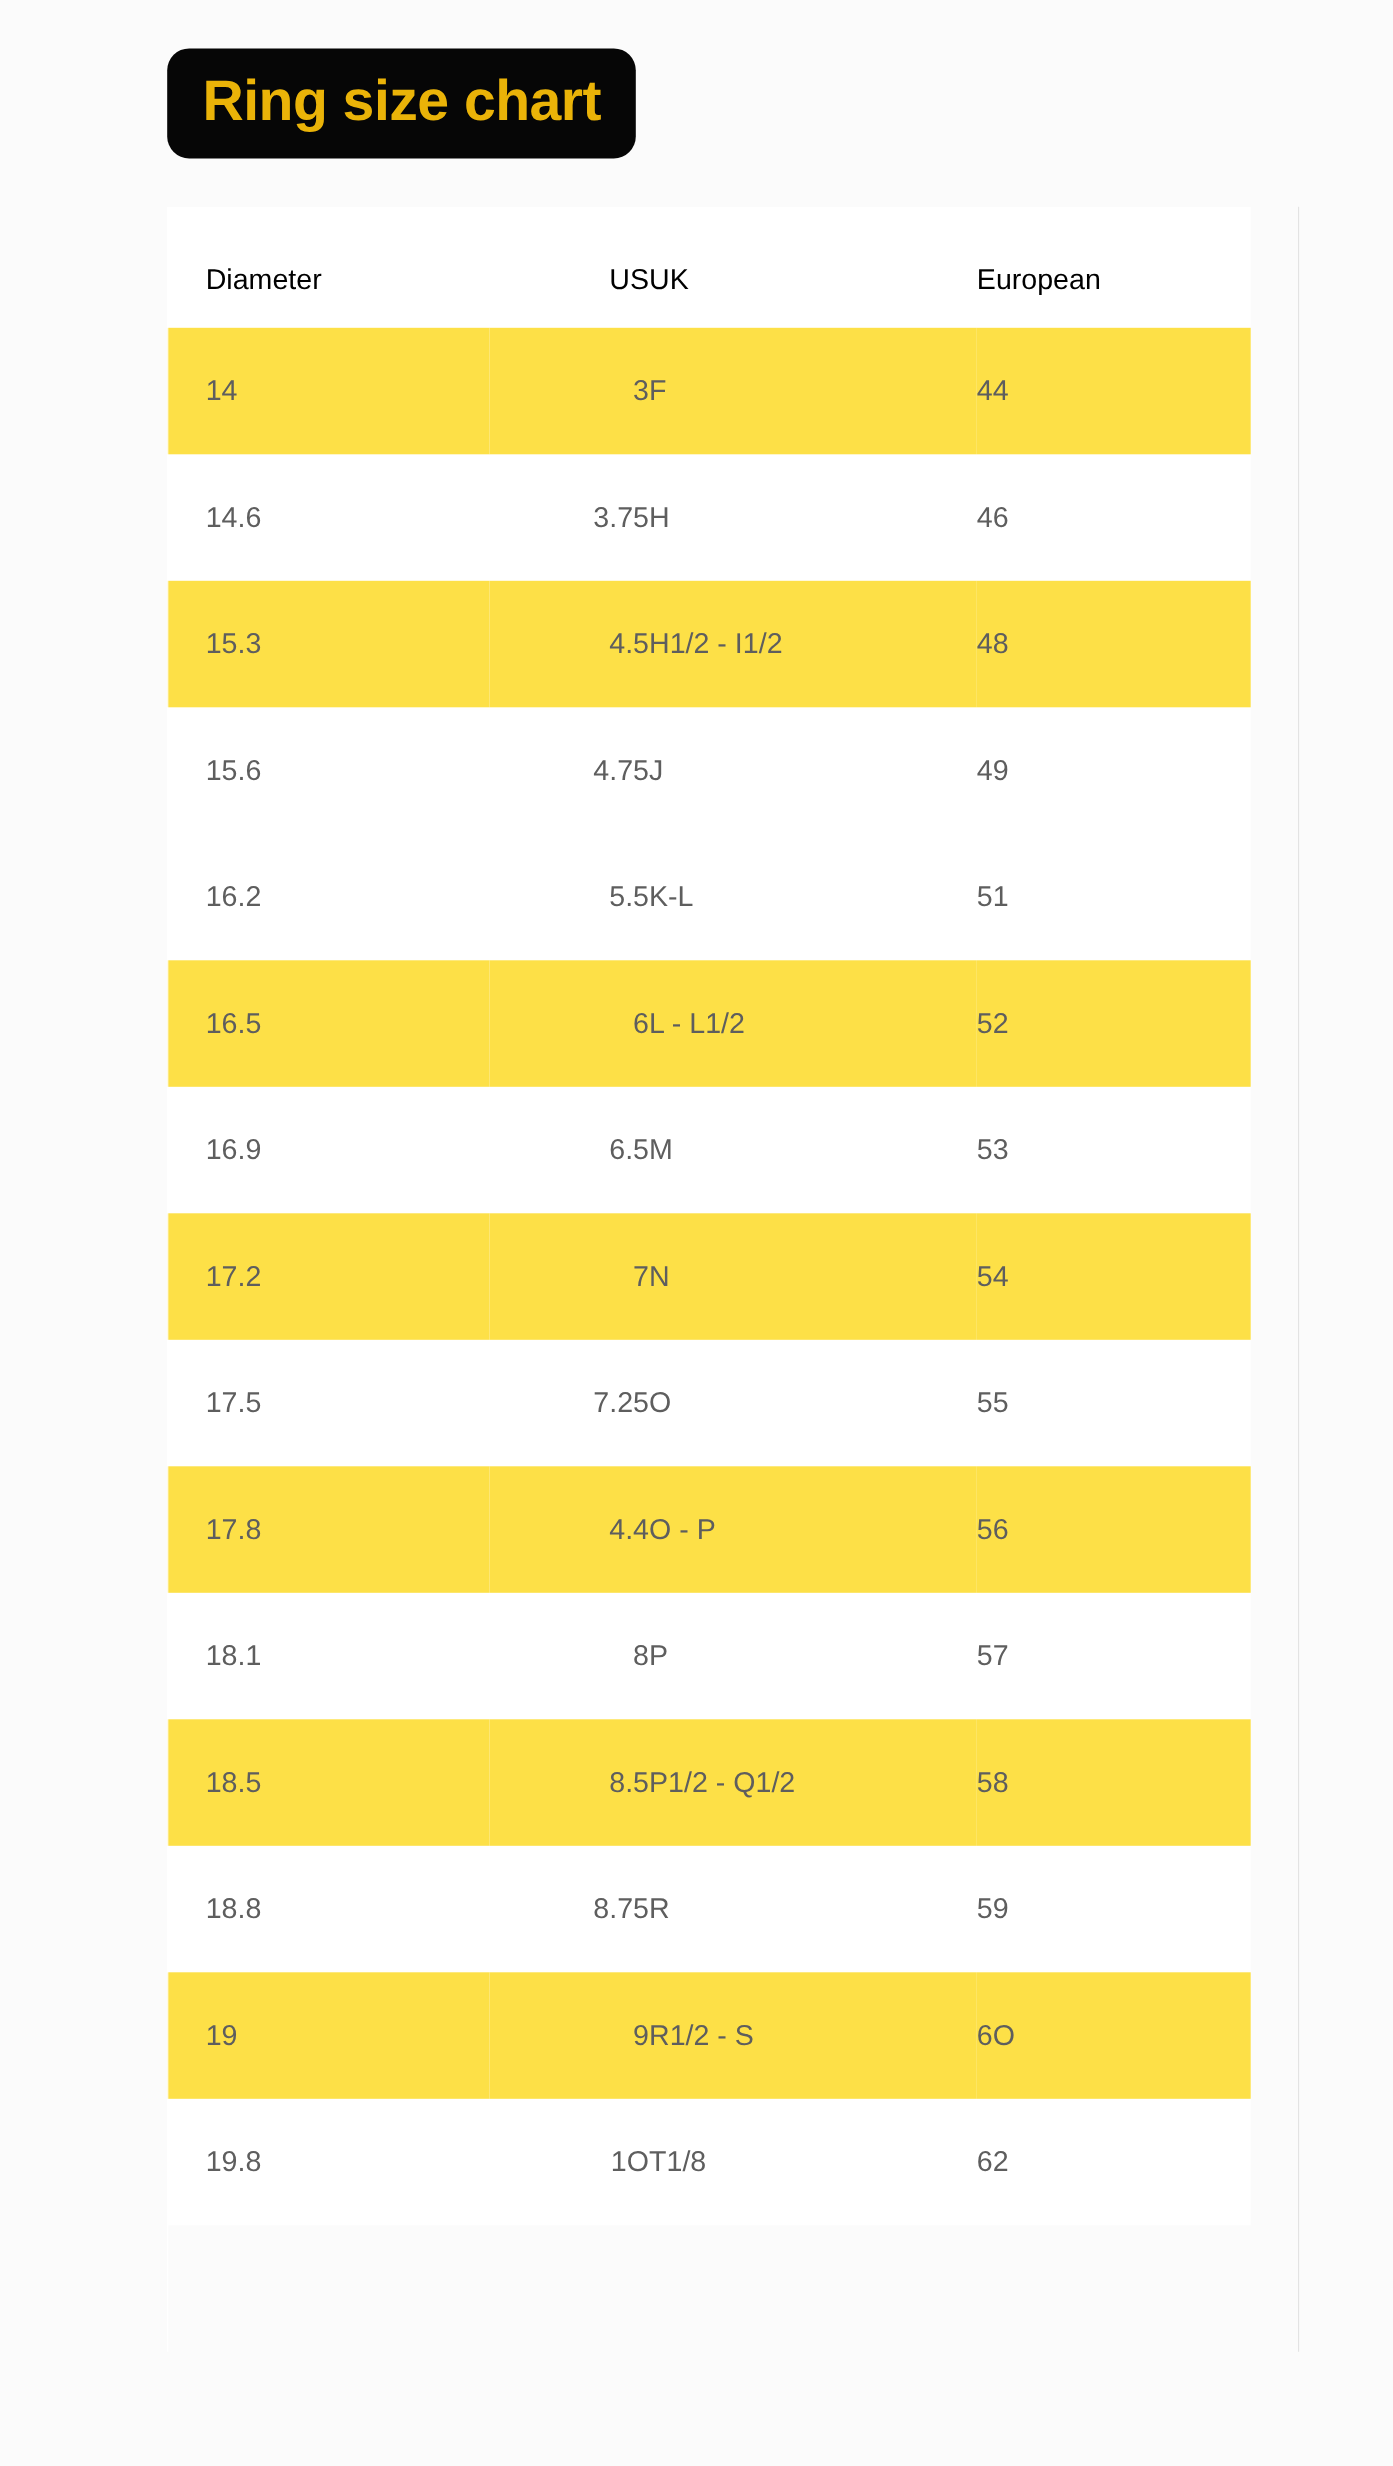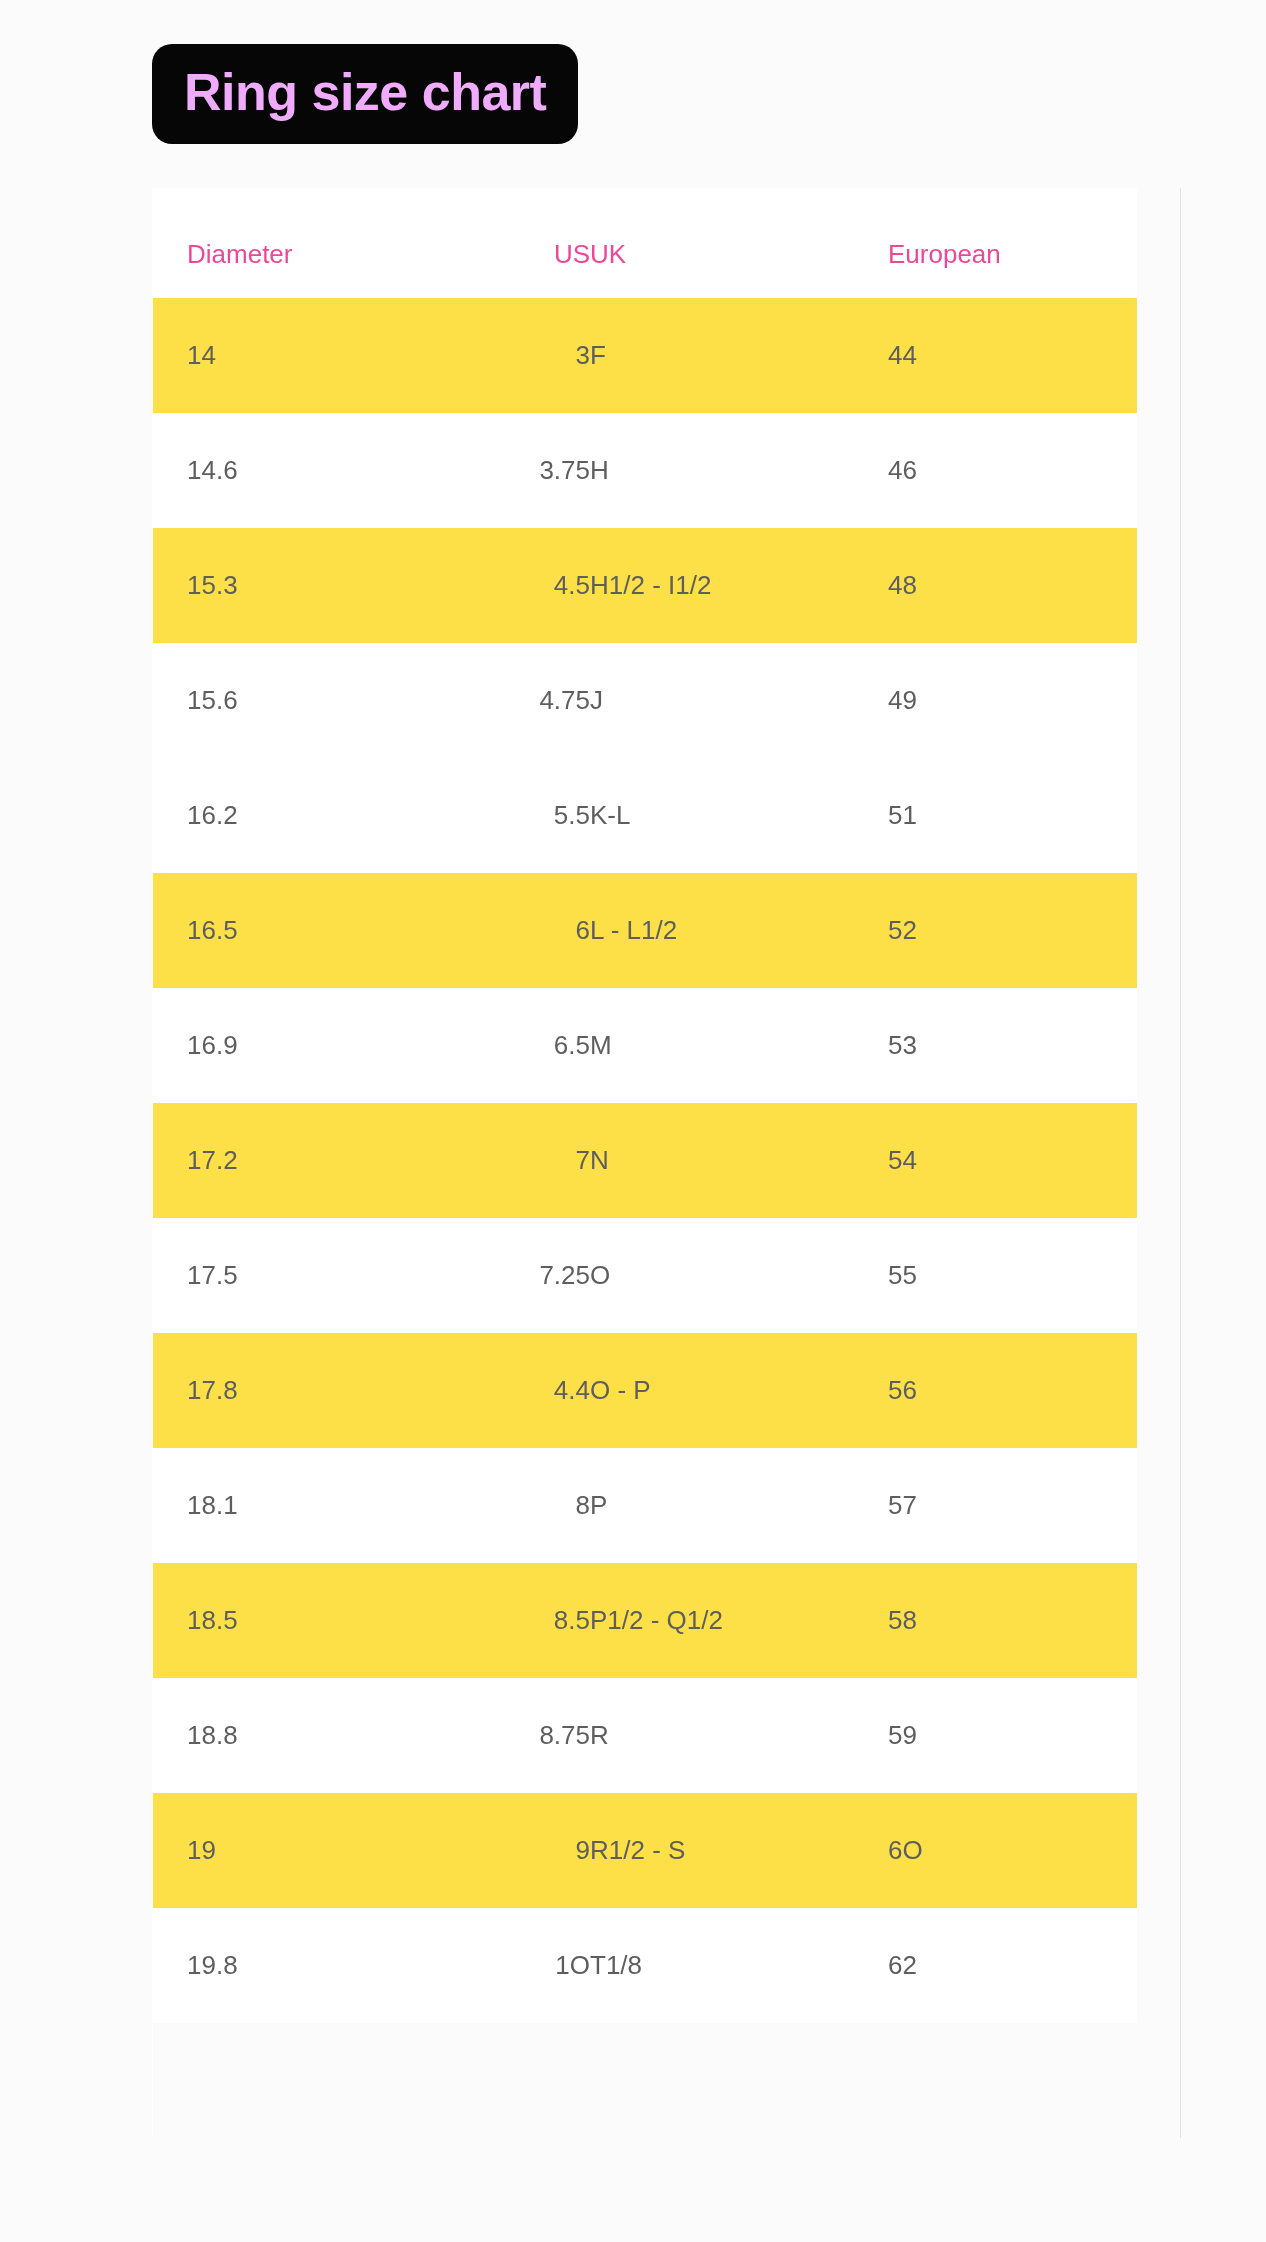--- a/index.html
+++ b/index.html
@@ -21,21 +21,21 @@
     overflow: hidden;
   }
 
   
   .title-wrap {
     padding: 44px 0 0 152px;
   }
   .title-badge {
     display: inline-block;
     background: #060606;
-    color: #f0abfc;
+    color: #eab308;
     border-radius: 20px;
     padding: 22px 32px 26px 32px;
     font-size: 52px;
     line-height: 1.0;
     font-weight: 700;
     letter-spacing: -0.5px;
   }
 
   
   .table-wrap {
@@ -53,21 +53,21 @@
   .rs-table td {
     text-align: left;
     font-size: 26px;
     color: #5e5e5e;
     font-weight: 400;
     padding: 0;
     height: 115px;
     vertical-align: middle;
   }
   .rs-table thead th {
-    color: #ec4899;
+    color: #000000;
     font-weight: 400;
     height: 88px;
     padding-top: 22px;
     vertical-align: middle;
   }
   .rs-table th.c0, .rs-table td.c0 { width: 258px; padding-left: 35px; }
   .rs-table th.c1, .rs-table td.c1 { width: 145px; text-align: right; }
   .rs-table th.c2, .rs-table td.c2 { width: 298px; }
   .rs-table th.c3, .rs-table td.c3 { width: 249px; }
 

